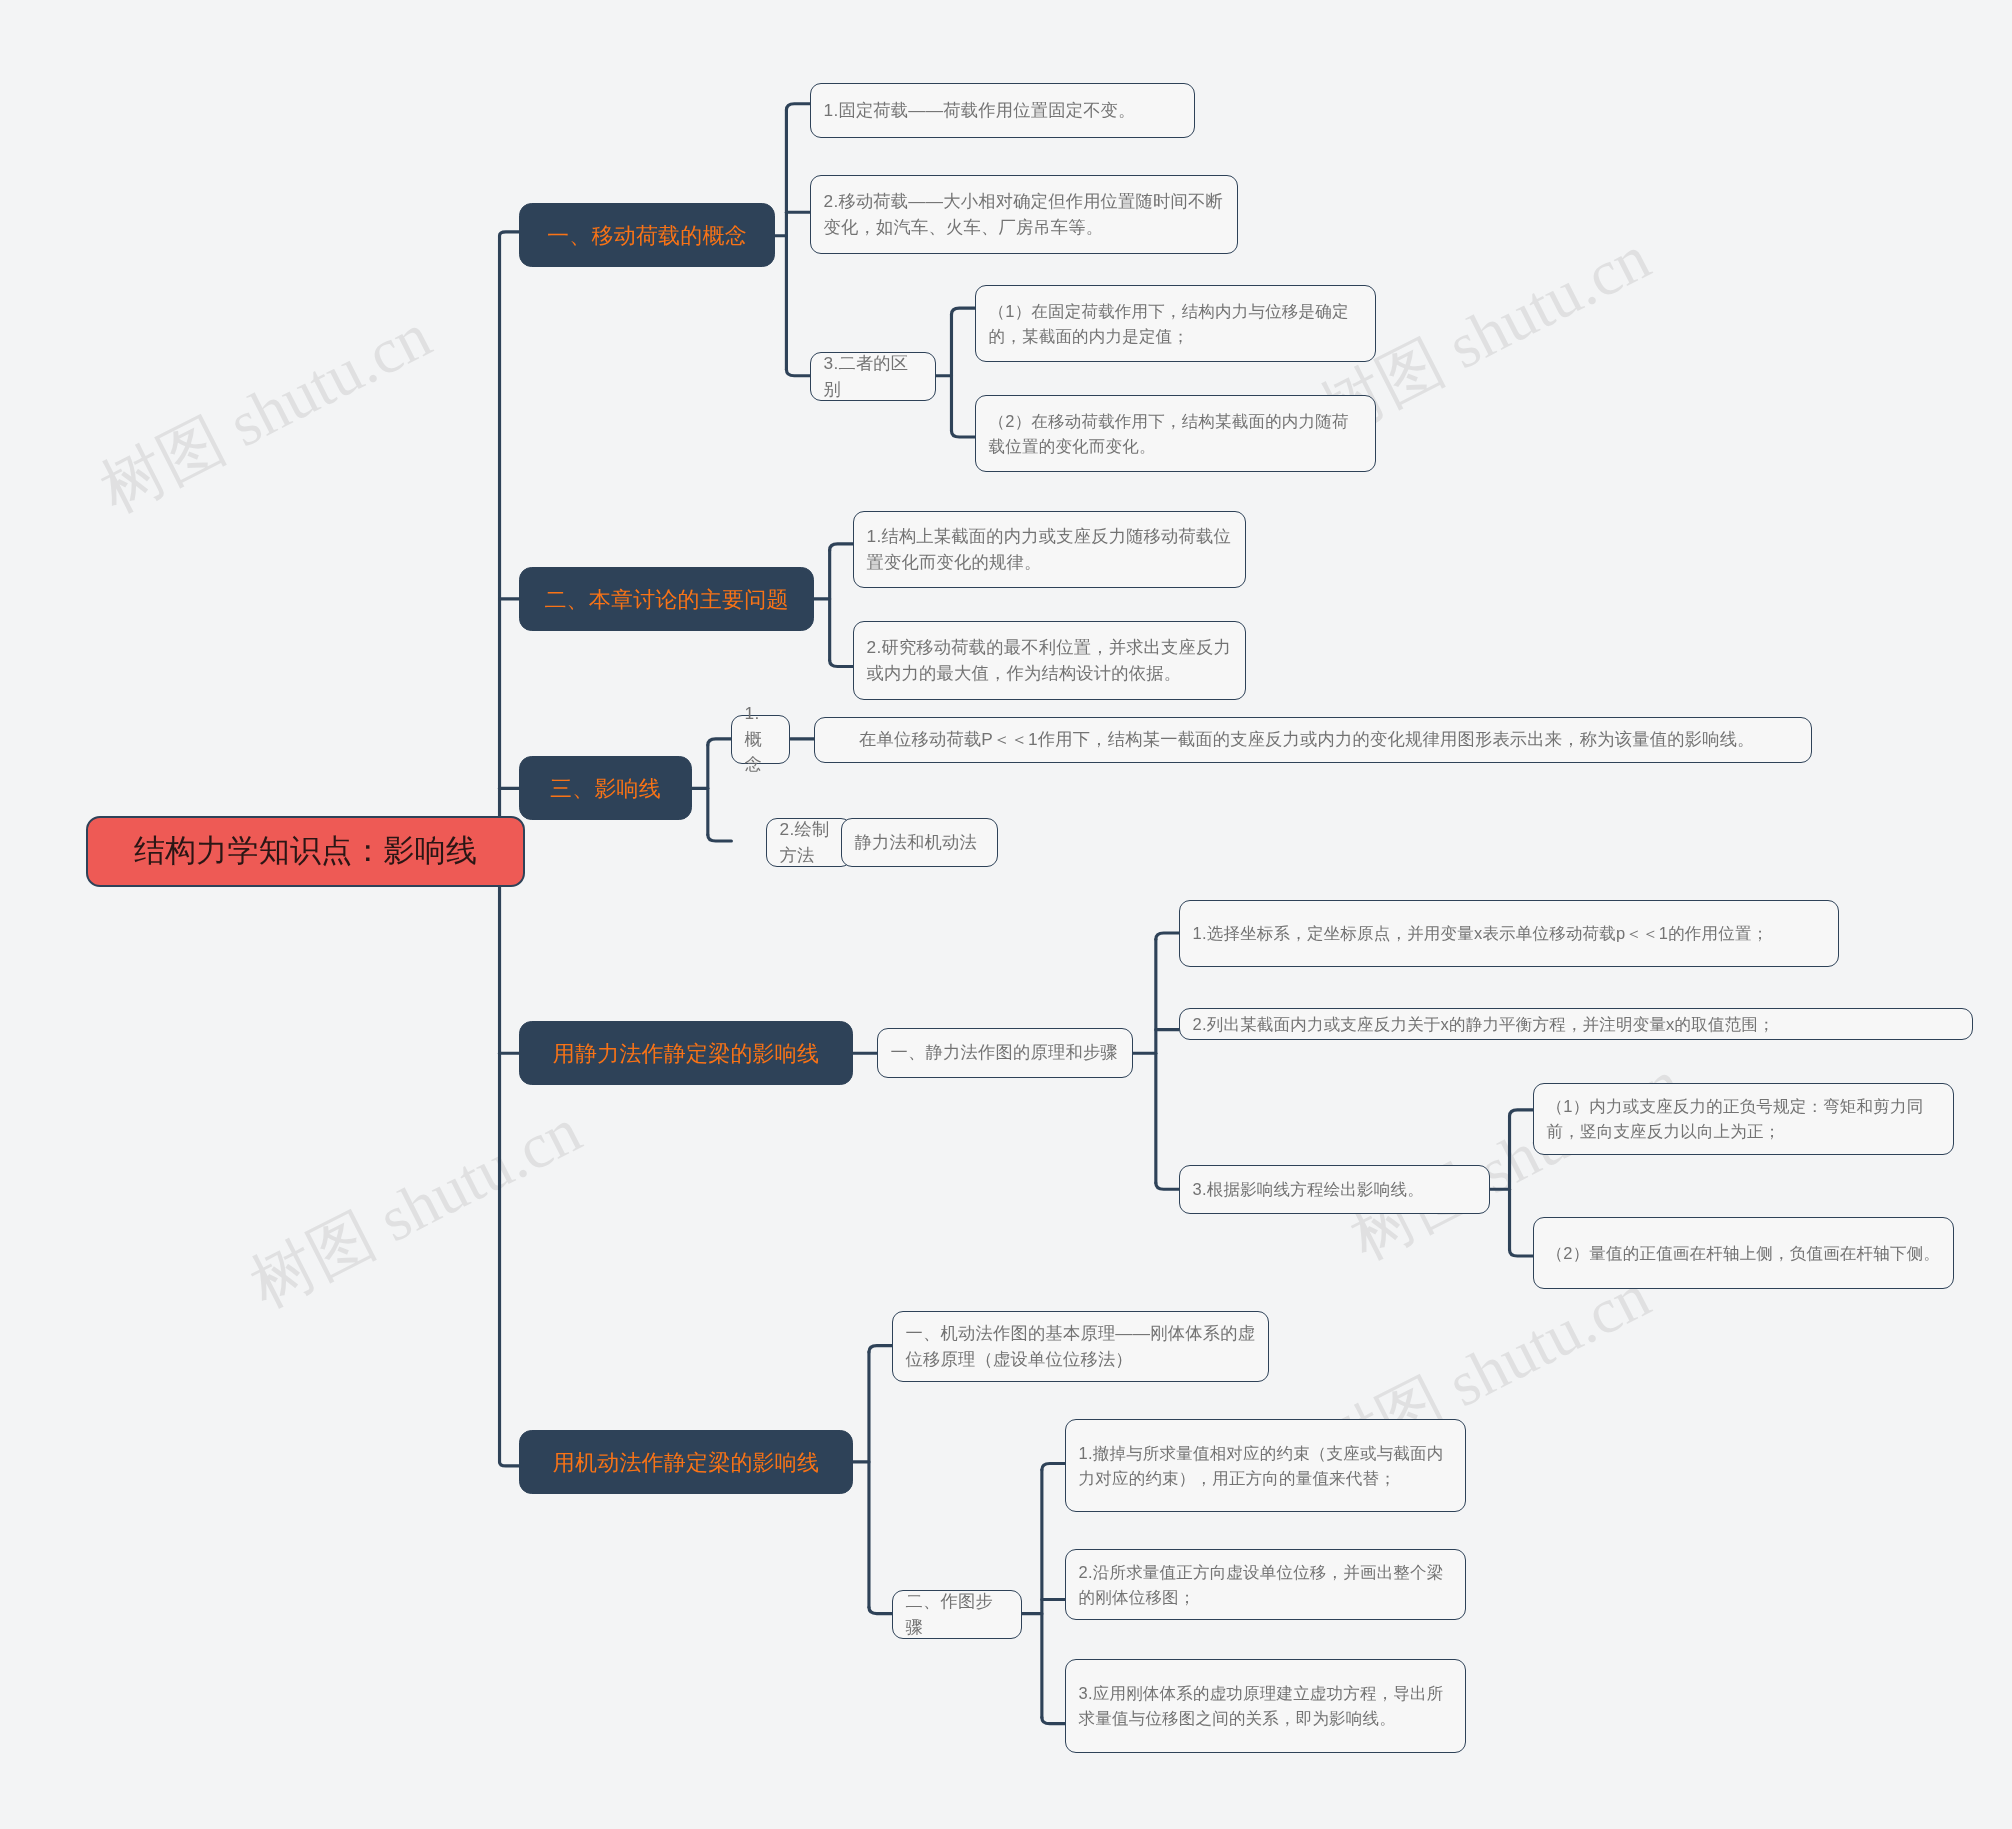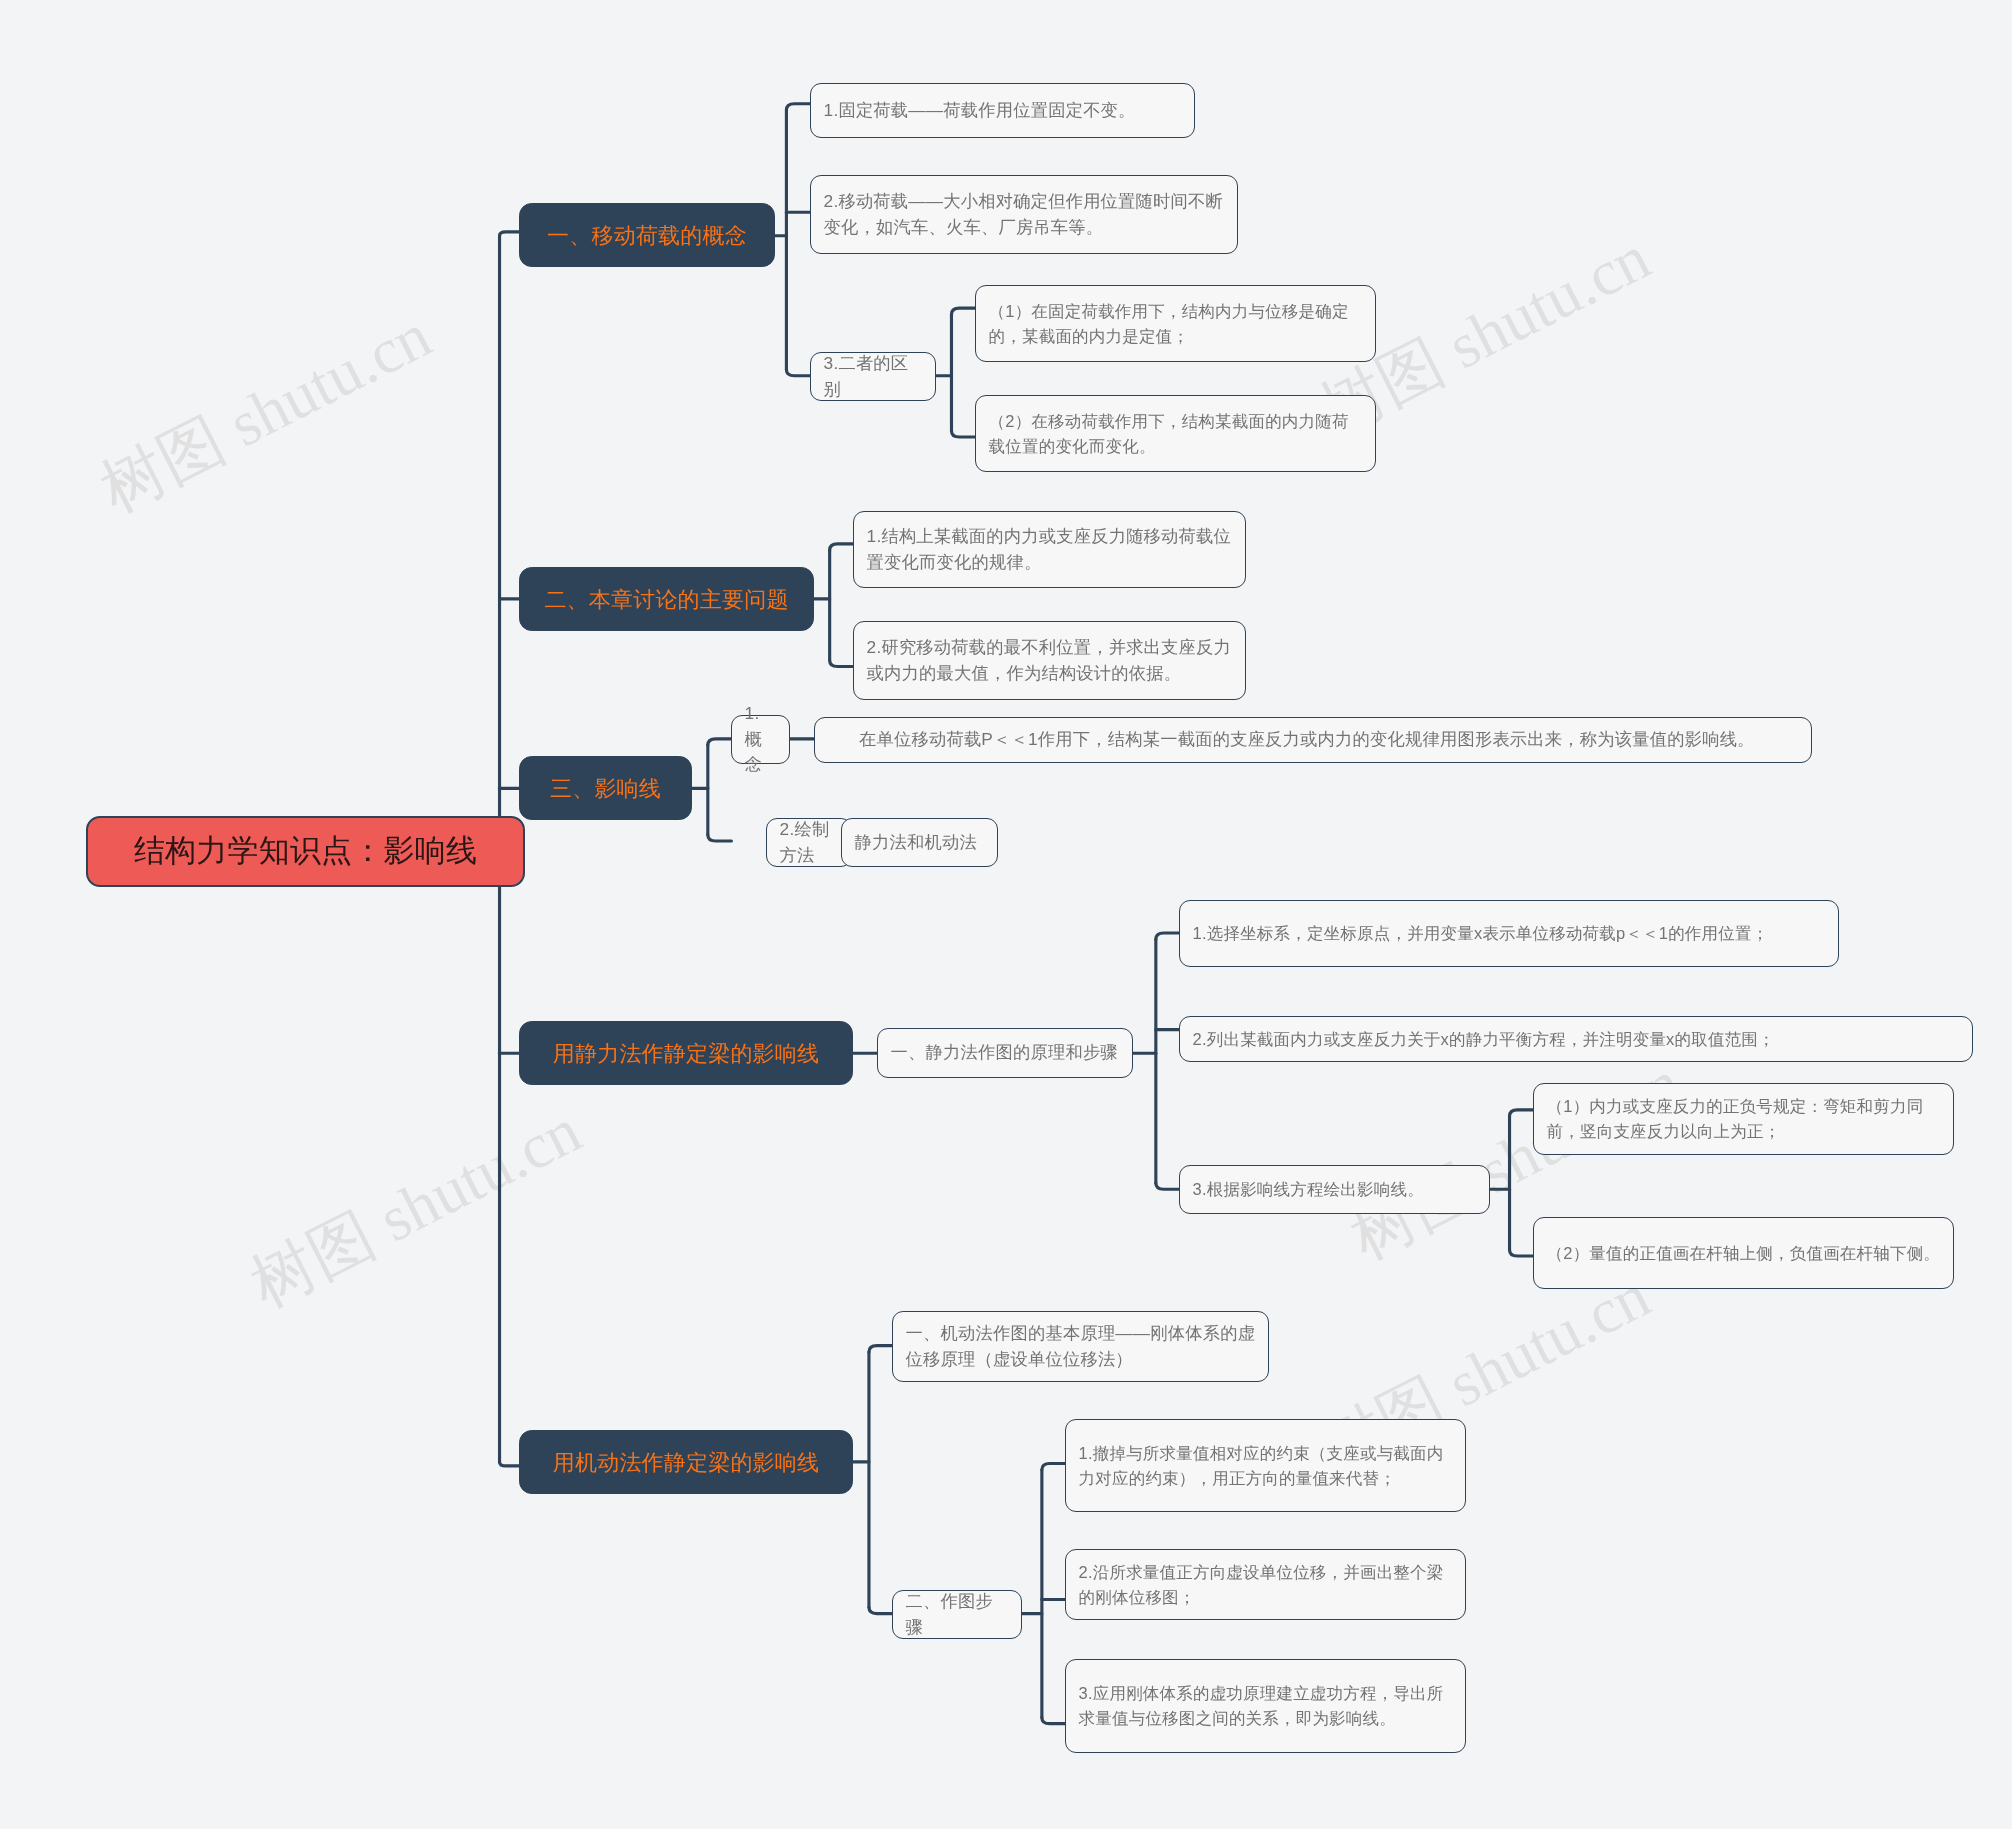--- a/index.html
+++ b/index.html
@@ -202,21 +202,21 @@
   </div>
 
   <div class="node n-l2" style="left:877px;top:1028px;width:256px;height:50px;">
     <span class="txt">一、静力法作图的原理和步骤</span>
   </div>
 
   <div class="node n-l3" style="left:1179px;top:900px;width:660px;height:67px;">
     <span class="txt">1.选择坐标系，定坐标原点，并用变量x表示单位移动荷载p＜＜1的作用位置；</span>
   </div>
 
-  <div class="node n-l3" style="left:1179px;top:1008px;width:794px;height:46px;margin-top:8px;">
+  <div class="node n-l3" style="left:1179px;top:1008px;width:794px;height:32px;">
     <span class="txt">2.列出某截面内力或支座反力关于x的静力平衡方程，并注明变量x的取值范围；</span>
   </div>
 
   <div class="node n-l3" style="left:1179px;top:1165px;width:311px;height:49px;">
     <span class="txt">3.根据影响线方程绘出影响线。</span>
   </div>
 
   <div class="node n-l3" style="left:1533px;top:1083px;width:421px;height:72px;">
     <span class="txt">（1）内力或支座反力的正负号规定：弯矩和剪力同前，竖向支座反力以向上为正；</span>
   </div>

